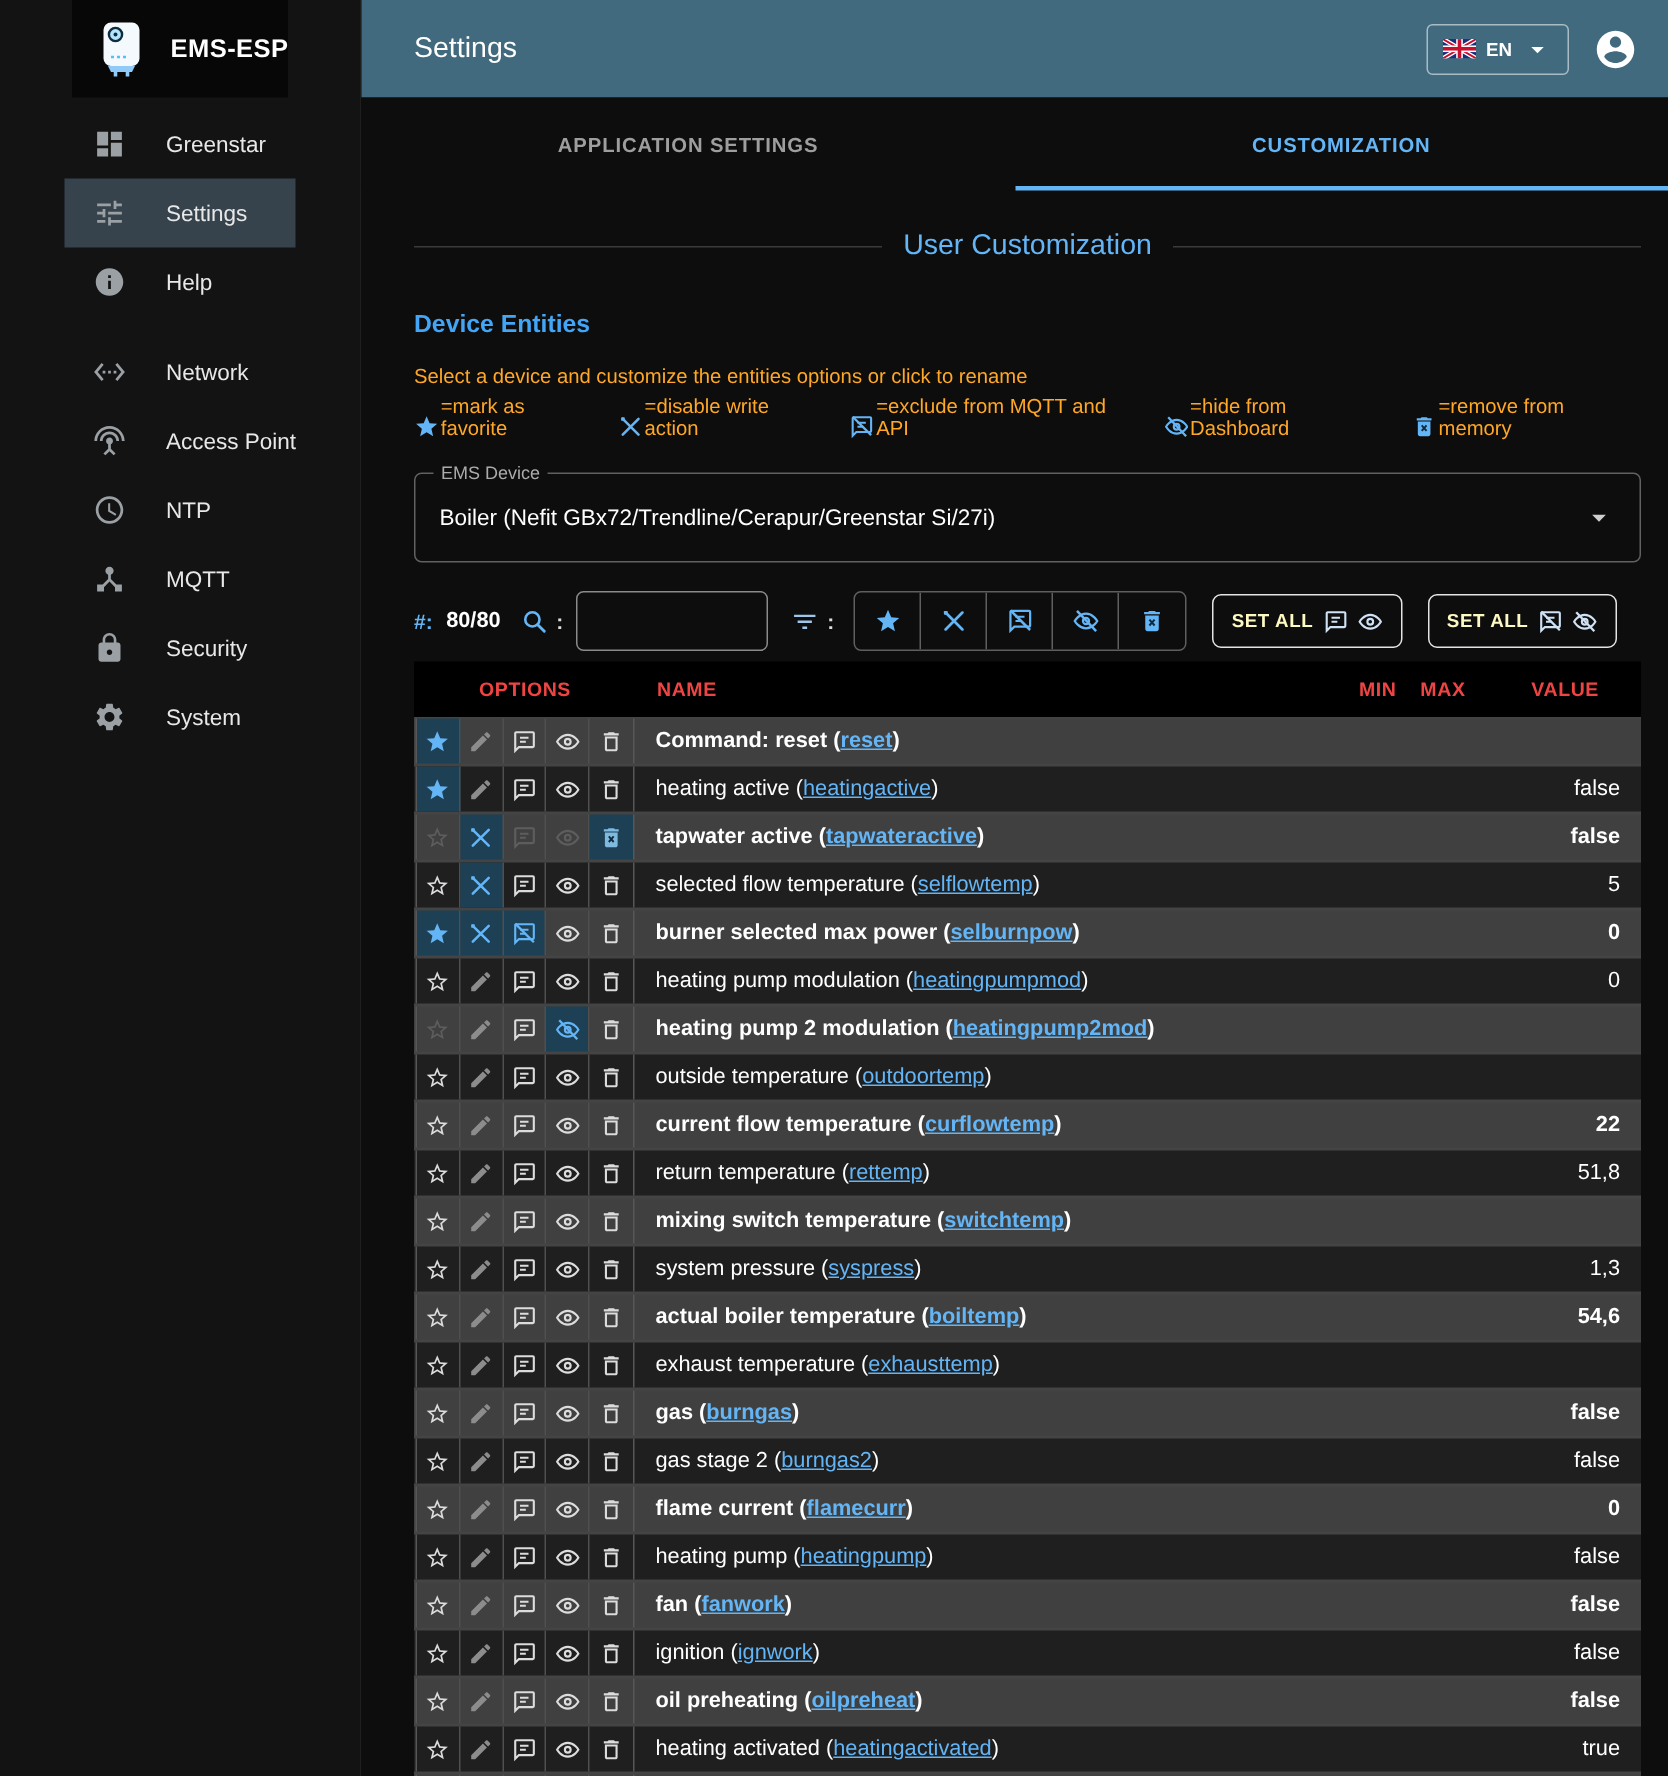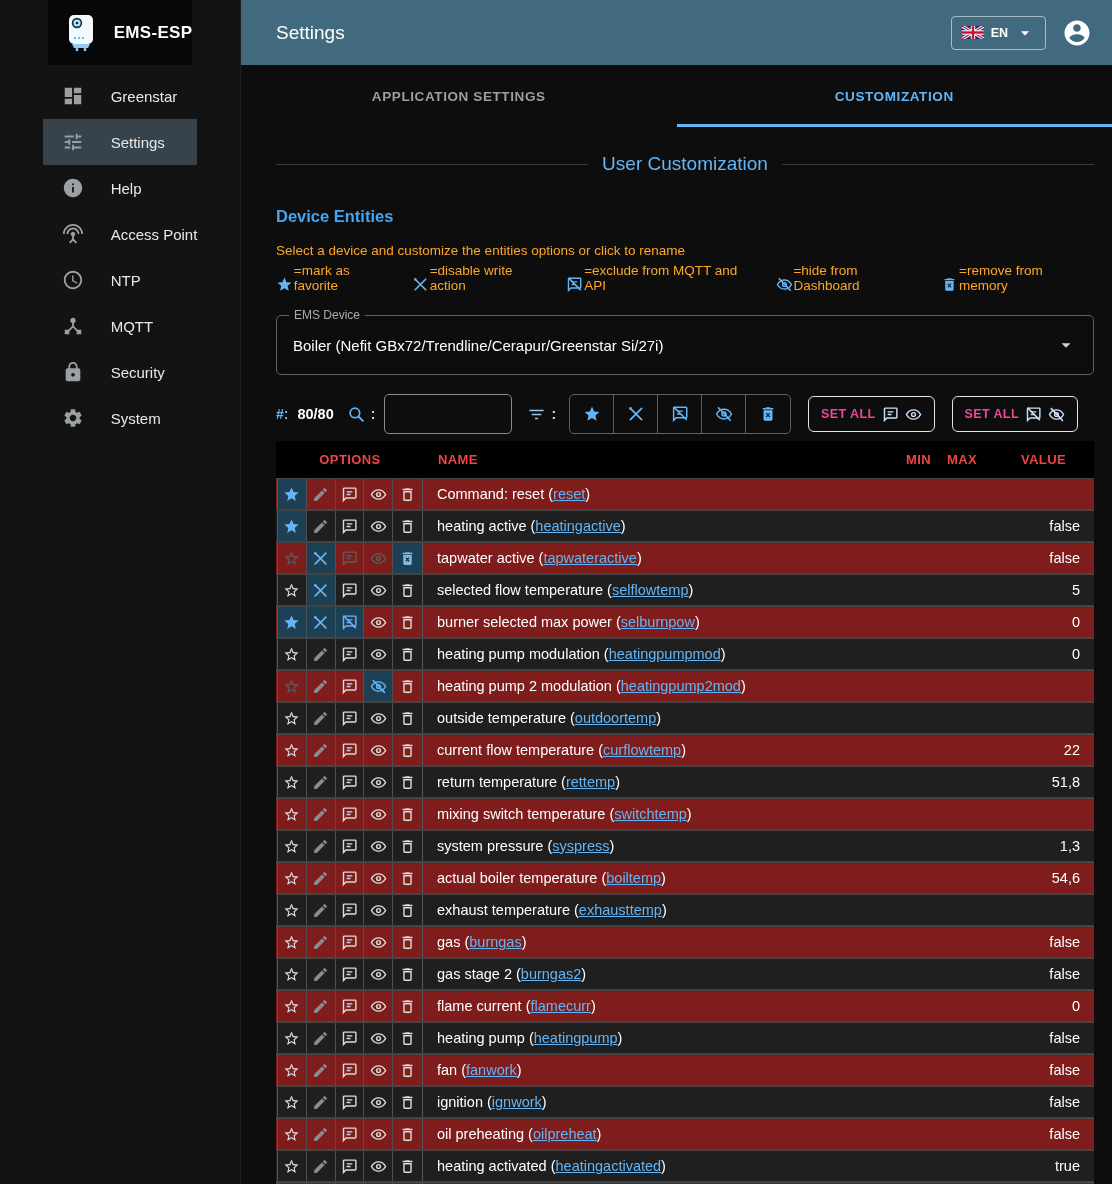--- a/index.html
+++ b/index.html
@@ -51,34 +51,34 @@
   .filterbar { margin-top:18px; display:flex; align-items:center; height:42px; gap:9px; }
   .count-prefix { color:#64b5f6; font-size:14px; font-weight:bold; }
   .count { color:#fff; font-size:14.5px; font-weight:bold; margin-right:4px; }
   .mini-ico { width:19px; height:19px; color:#64b5f6; display:inline-flex; }
   .colon { color:#ddd; font-size:14px; font-weight:bold; margin-left:-4px; }
   .search-box { width:128px; height:40px; background:transparent; border:1px solid #8a8a8a; border-radius:5px; color:#fff; font-size:14px; padding:0 8px; font-family:"Liberation Sans", sans-serif; }
   .toggle-group { display:flex; border:1px solid #5f5f5f; border-radius:5px; overflow:hidden; margin-left:4px; }
   .toggle-btn { width:44px; height:38px; display:flex; align-items:center; justify-content:center; color:#64b5f6; border-right:1px solid #5f5f5f; cursor:pointer; background:transparent; }
   .toggle-btn:last-child { border-right:none; }
   .toggle-btn .ico { width:18px; height:18px; display:inline-flex; }
-  .setall-btn { display:flex; align-items:center; gap:6px; border:1.5px solid #e4e4e4; border-radius:6px; height:36px; padding:0 12px; background:transparent; color:#ec4899; font-weight:bold; font-size:12.5px; letter-spacing:.4px; cursor:pointer; margin-left:8px; font-family:"Liberation Sans", sans-serif; }
+  .setall-btn { display:flex; align-items:center; gap:6px; border:1.5px solid #e4e4e4; border-radius:6px; height:36px; padding:0 12px; background:transparent; color:#fef9c3; font-weight:bold; font-size:12.5px; letter-spacing:.4px; cursor:pointer; margin-left:8px; font-family:"Liberation Sans", sans-serif; }
   .setall-btn .ico { width:17px; height:17px; color:#cfe2f5; display:inline-flex; }
 
   
   .table { margin-top:6px; }
   .thead { height:37px; background:#000; display:flex; align-items:center; color:#ef4444; font-size:13px; font-weight:bold; letter-spacing:.4px; }
   .h-options { width:148px; text-align:center; }
   .h-name { flex:1; padding-left:14px; }
   .h-min { width:46px; text-align:right; }
   .h-max { width:46px; text-align:right; }
   .h-value { width:117px; text-align:right; padding-right:28px; }
 
   .row { height:32px; display:flex; align-items:stretch; border-top:1.5px solid #444; border-bottom:1.5px solid #444; }
-  .row.light { background:#7f1d1d; }
+  .row.light { background:#404040;font-weight:bold; }
   .row.dark { background:#1f1f1f; }
   .opt-group { width:146px; margin-left:1px; display:flex; border-left:1px solid #575757; border-right:1px solid #575757; }
   .opt { width:29px; display:flex; align-items:center; justify-content:center; border-right:1px solid #4f4f4f; cursor:pointer; }
   .opt:last-child { border-right:none; }
   .opt .ico { width:17px; height:17px; display:inline-flex; }
   .opt.normal { color:#dcdcdc; }
   .opt.pencil { color:#8c8c8c; }
   .opt.dim { color:#5d5d5d; }
   .opt.on { background:#1d4055; color:#64b5f6; }
   .opt.on-fill { background:#1d4055; color:#7fb9e0; }
@@ -124,20 +124,28 @@
           </span>
           <span>Settings</span>
         </div>
         <div class="nav-item">
           <span class="ico">
             <svg viewBox="0 0 24 24" width="100%" height="100%">
               <path d="M12 2C6.48 2 2 6.48 2 12s4.48 10 10 10 10-4.48 10-10S17.52 2 12 2zm1 15h-2v-6h2v6zm0-8h-2V7h2v2z" fill="currentColor"></path>
             </svg>
           </span>
           <span>Help</span>
+        </div>
+        <div class="nav-item gap-before">
+          <span class="ico">
+            <svg viewBox="0 0 24 24" width="100%" height="100%">
+              <path d="M7.77 6.76 6.23 5.48.82 12l5.41 6.52 1.54-1.28L3.42 12l4.35-5.24zM7 13h2v-2H7v2zm10-2h-2v2h2v-2zm-6 2h2v-2h-2v2zm6.77-7.52-1.54 1.28L20.58 12l-4.35 5.24 1.54 1.28L23.18 12l-5.41-6.52z" fill="currentColor"></path>
+            </svg>
+          </span>
+          <span>Network</span>
         </div>
         <div class="nav-item">
           <span class="ico">
             <svg viewBox="0 0 24 24" width="100%" height="100%">
               <path d="M12 5c-3.87 0-7 3.13-7 7h2c0-2.76 2.24-5 5-5s5 2.24 5 5h2c0-3.87-3.13-7-7-7zm1 9.29c.88-.39 1.5-1.26 1.5-2.29 0-1.38-1.12-2.5-2.5-2.5S9.5 10.62 9.5 12c0 1.02.62 1.9 1.5 2.29v3.3L7.59 21 9 22.41l3-3 3 3L16.41 21 13 17.59v-3.3zM12 1C5.93 1 1 5.93 1 12h2c0-4.97 4.03-9 9-9s9 4.03 9 9h2c0-6.07-4.93-11-11-11z" fill="currentColor"></path>
             </svg>
           </span>
           <span>Access Point</span>
         </div>
         <div class="nav-item">

